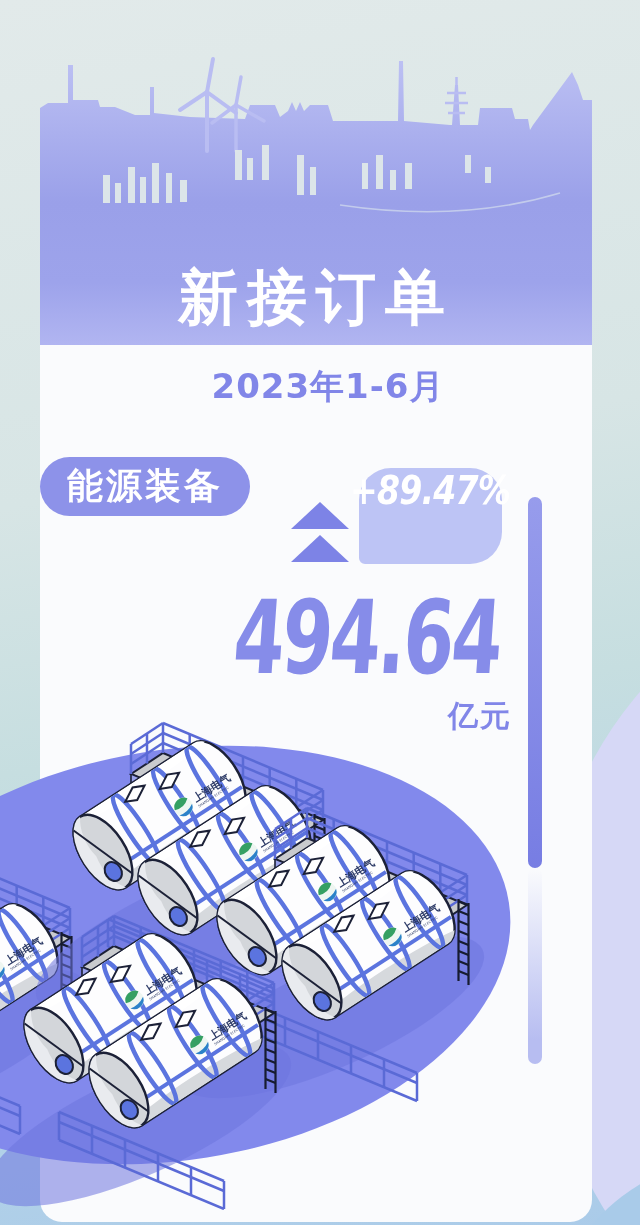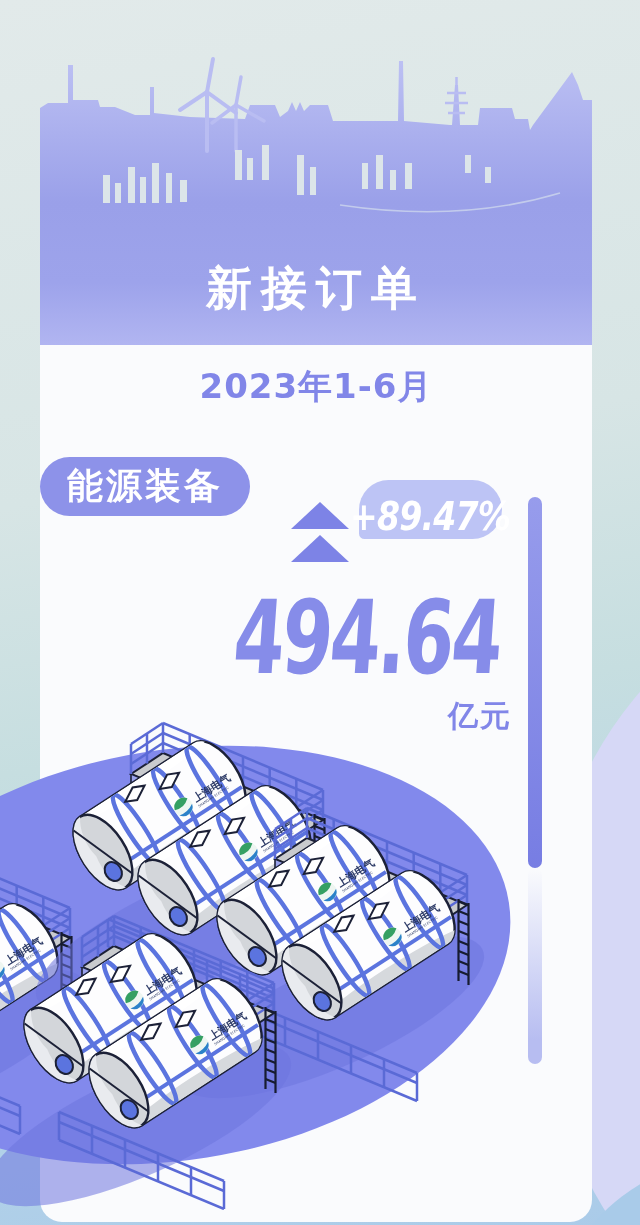--- a/index.html
+++ b/index.html
@@ -7,31 +7,31 @@
   .stage{position:relative;width:640px;height:1225px;overflow:hidden;
          font-family:"DejaVu Sans","Liberation Sans",sans-serif;
          background:linear-gradient(170deg,#e2eaea 0%,#d7e5e5 38%,#c6dee0 58%,#b3d2e8 84%,#aacbe9 100%);}
   .blob{position:absolute;border-radius:50%;}
   .blob-peri{left:540px;top:585px;width:640px;height:780px;background:#d6d8f6;}
   .blob-blue{left:560px;top:1150px;width:420px;height:320px;background:#a9cbe9;}
   .card-white{position:absolute;left:40px;top:345px;width:552px;height:877px;
               background:#fafbfd;border-radius:0 0 22px 22px;}
   .header-svg{position:absolute;left:40px;top:55px;width:552px;height:290px;}
   .page-title{position:absolute;left:40px;top:258px;width:552px;text-align:center;
-              color:#ffffff;font-size:46px;font-weight:bold;letter-spacing:9px;}
-  .period{position:absolute;left:40px;top:364px;width:552px;text-align:center;
+              color:#ffffff;font-size:60px;font-weight:bold;letter-spacing:9px;}
+  .period{position:absolute;left:52px;top:364px;width:552px;text-align:center;
           color:#8186e8;font-size:34px;font-weight:bold;letter-spacing:1px;}
   .badge{position:absolute;left:40px;top:457px;width:210px;height:59px;
          background:#8d92e9;border-radius:30px;color:#fff;font-size:36px;font-weight:bold;
          display:flex;align-items:center;justify-content:center;letter-spacing:3px;}
   .arrows{position:absolute;left:291px;top:502px;width:60px;}
   .tri{width:0;height:0;border-left:29px solid transparent;border-right:29px solid transparent;
        border-bottom:27px solid #7d83e6;margin-bottom:6px;}
-  .bubble{position:absolute;left:359px;top:480px;width:143px;height:59px;background:#bdc4f5;
-          border-radius:32px 32px 32px 6px;display:flex;align-items:flex-end;justify-content:center;}
+  .bubble{position:absolute;left:359px;top:468px;width:143px;height:96px;background:#bdc4f5;
+          border-radius:32px 32px 32px 6px;display:flex;align-items:flex-start;justify-content:center;}
   .bubble span{color:#fff;font-size:39px;font-weight:bold;font-style:italic;
                transform:scaleX(.85);letter-spacing:-1px;white-space:nowrap;}
   .kpi-value{position:absolute;left:40px;top:586px;width:460px;text-align:right;
              color:#868ce9;font-size:102px;line-height:104px;font-weight:800;
              letter-spacing:-4px;transform:skewX(-4deg) scaleX(.72);transform-origin:100% 50%;}
   .kpi-unit{position:absolute;left:40px;top:696px;width:472px;text-align:right;
             color:#8186e8;font-size:30px;font-weight:bold;letter-spacing:2px;}
   .scroll-track{position:absolute;left:528px;top:497px;width:14px;height:567px;}
   .scroll-thumb{position:absolute;left:0;top:0;width:14px;height:371px;border-radius:7px;
                 background:linear-gradient(#979cec,#777de3);}

